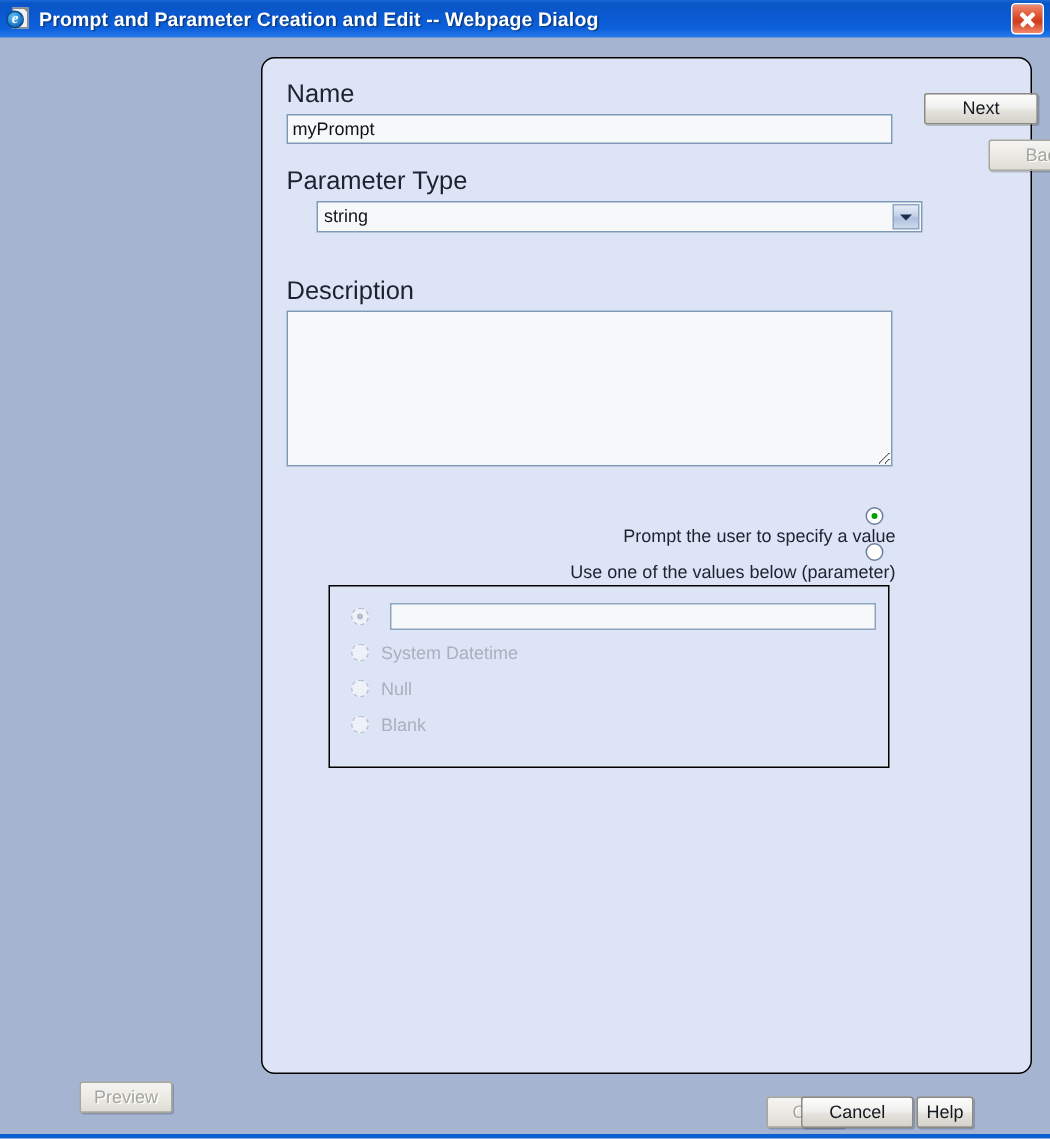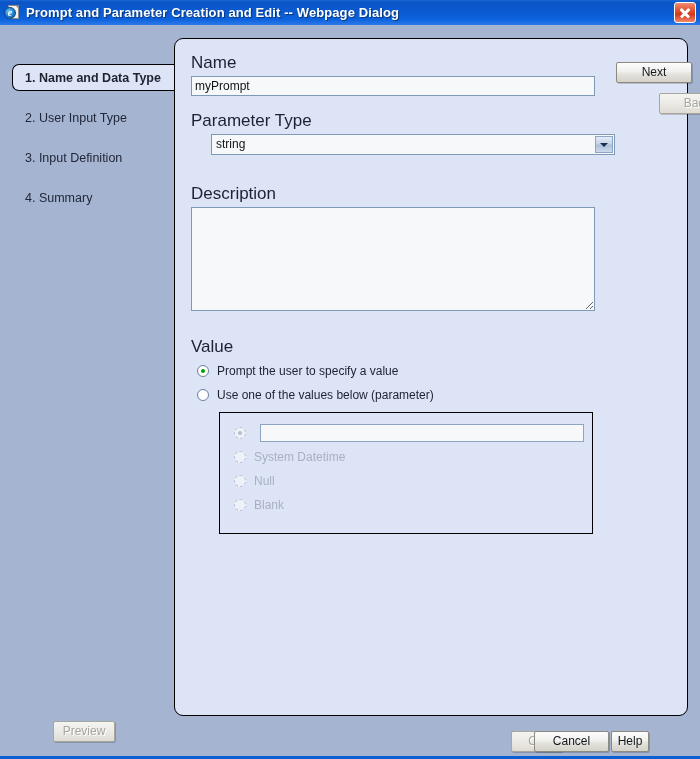--- a/index.html
+++ b/index.html
@@ -219,23 +219,24 @@
     height: 104px;
     background: #f7f8fa;
     border: 1px solid #7f99b8;
     box-sizing: border-box;
   }
 
   
   .value-section { margin-top: 22px; }
   .radio-row {
     display: flex;
-    align-items: center;
+    align-items: flex-end;
     height: 22px;
     margin-top: 2px;
+    flex-direction: column;
   }
   .radio {
     width: 12px;
     height: 12px;
     border-radius: 50%;
     background: #ffffff;
     border: 1px solid #6a7f9c;
     box-sizing: border-box;
     margin-left: 6px;
     margin-right: 8px;
@@ -343,34 +344,20 @@
   <div class="titlebar">
     <div class="tb-icon">
       <div class="page"></div>
       <div class="ecircle">e</div>
     </div>
     <div class="tb-title">Prompt and Parameter Creation and Edit -- Webpage Dialog</div>
     <div class="tb-spacer"></div>
     <div class="tb-close"></div>
   </div>
 
-  <div class="nav">
-    <div class="nav-item active">
-      <span>1. Name and Data Type</span>
-    </div>
-    <div class="nav-item idle">
-      <span>2. User Input Type</span>
-    </div>
-    <div class="nav-item idle">
-      <span>3. Input Definition</span>
-    </div>
-    <div class="nav-item idle">
-      <span>4. Summary</span>
-    </div>
-  </div>
 
   <div class="panel">
     <div class="panel-inner">
 
       <div class="field-label">Name</div>
       <input class="text-input" type="text" value="myPrompt" style="">
 
       <div class="gap"></div>
 
       <div class="field-label">Parameter Type</div>
@@ -379,21 +366,20 @@
         <div class="select-arrow"></div>
       </div>
 
       <div class="gap"></div>
 
       <div class="field-label">Description</div>
       <textarea class="textarea-box" style=""></textarea>
 
       
       <div class="value-section">
-        <div class="field-label">Value</div>
 
         <div class="radio-row">
           <span class="radio checked"></span>
           <span class="radio-label">Prompt the user to specify a value</span>
         </div>
 
         <div class="radio-row">
           <span class="radio"></span>
           <span class="radio-label">Use one of the values below (parameter)</span>
         </div>

